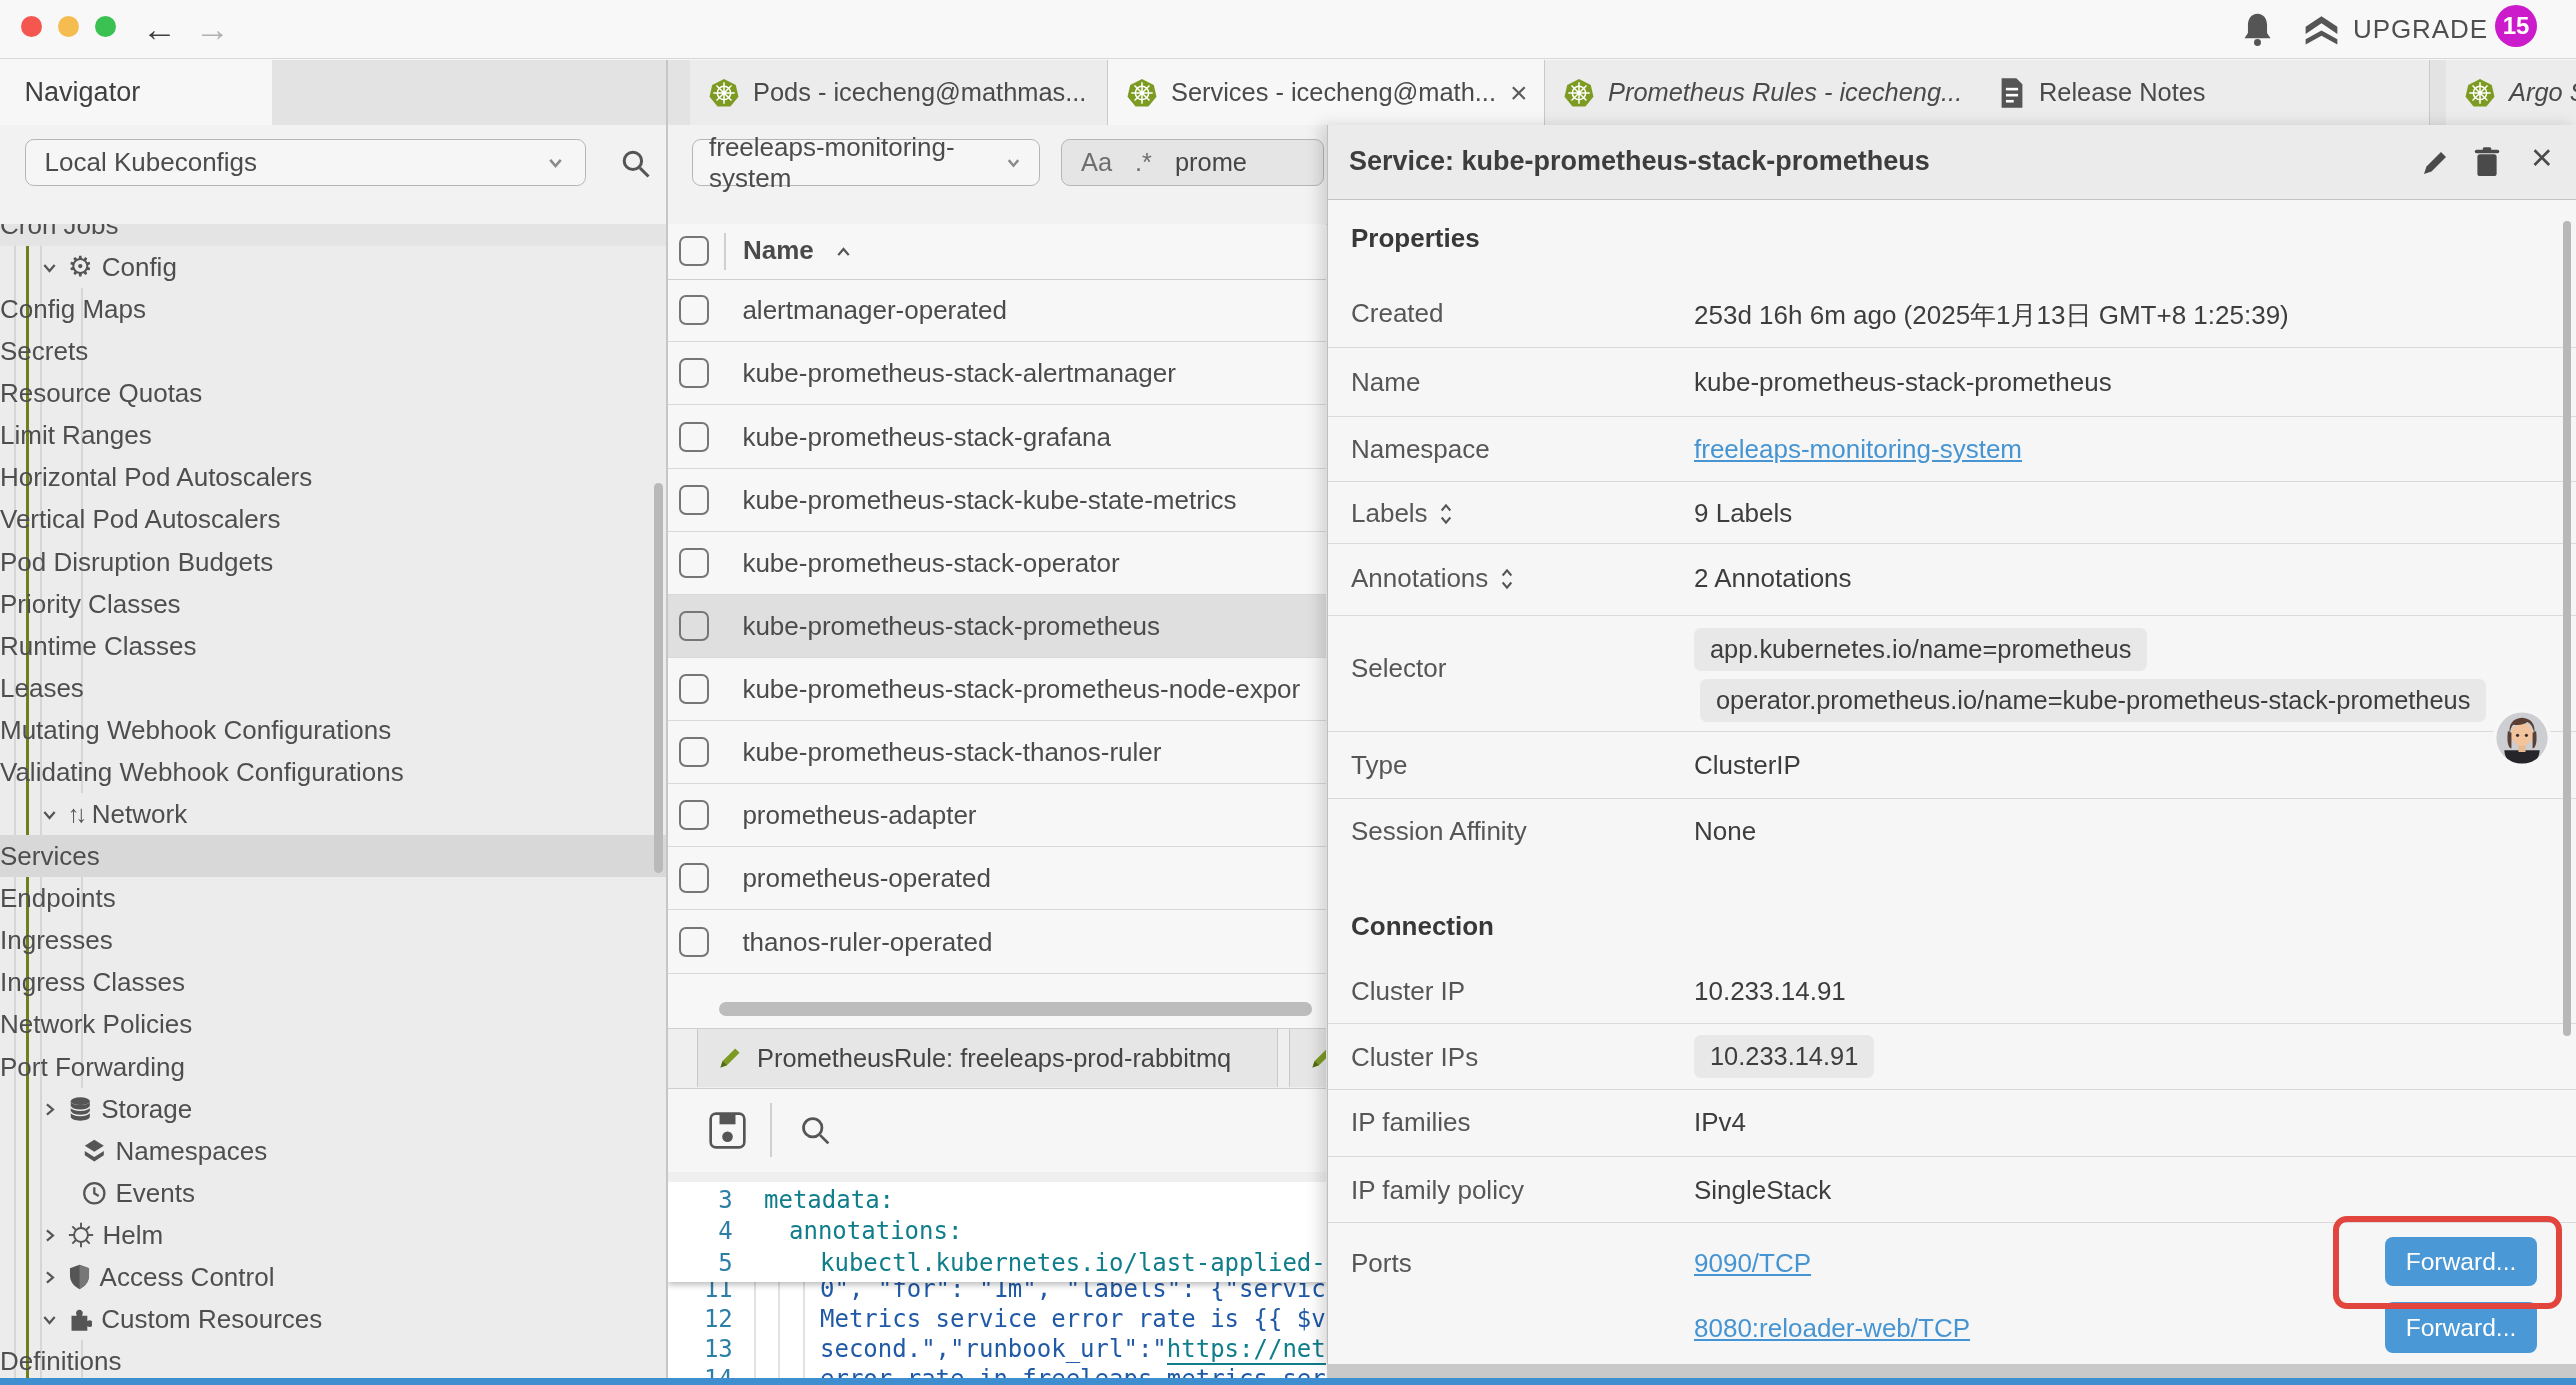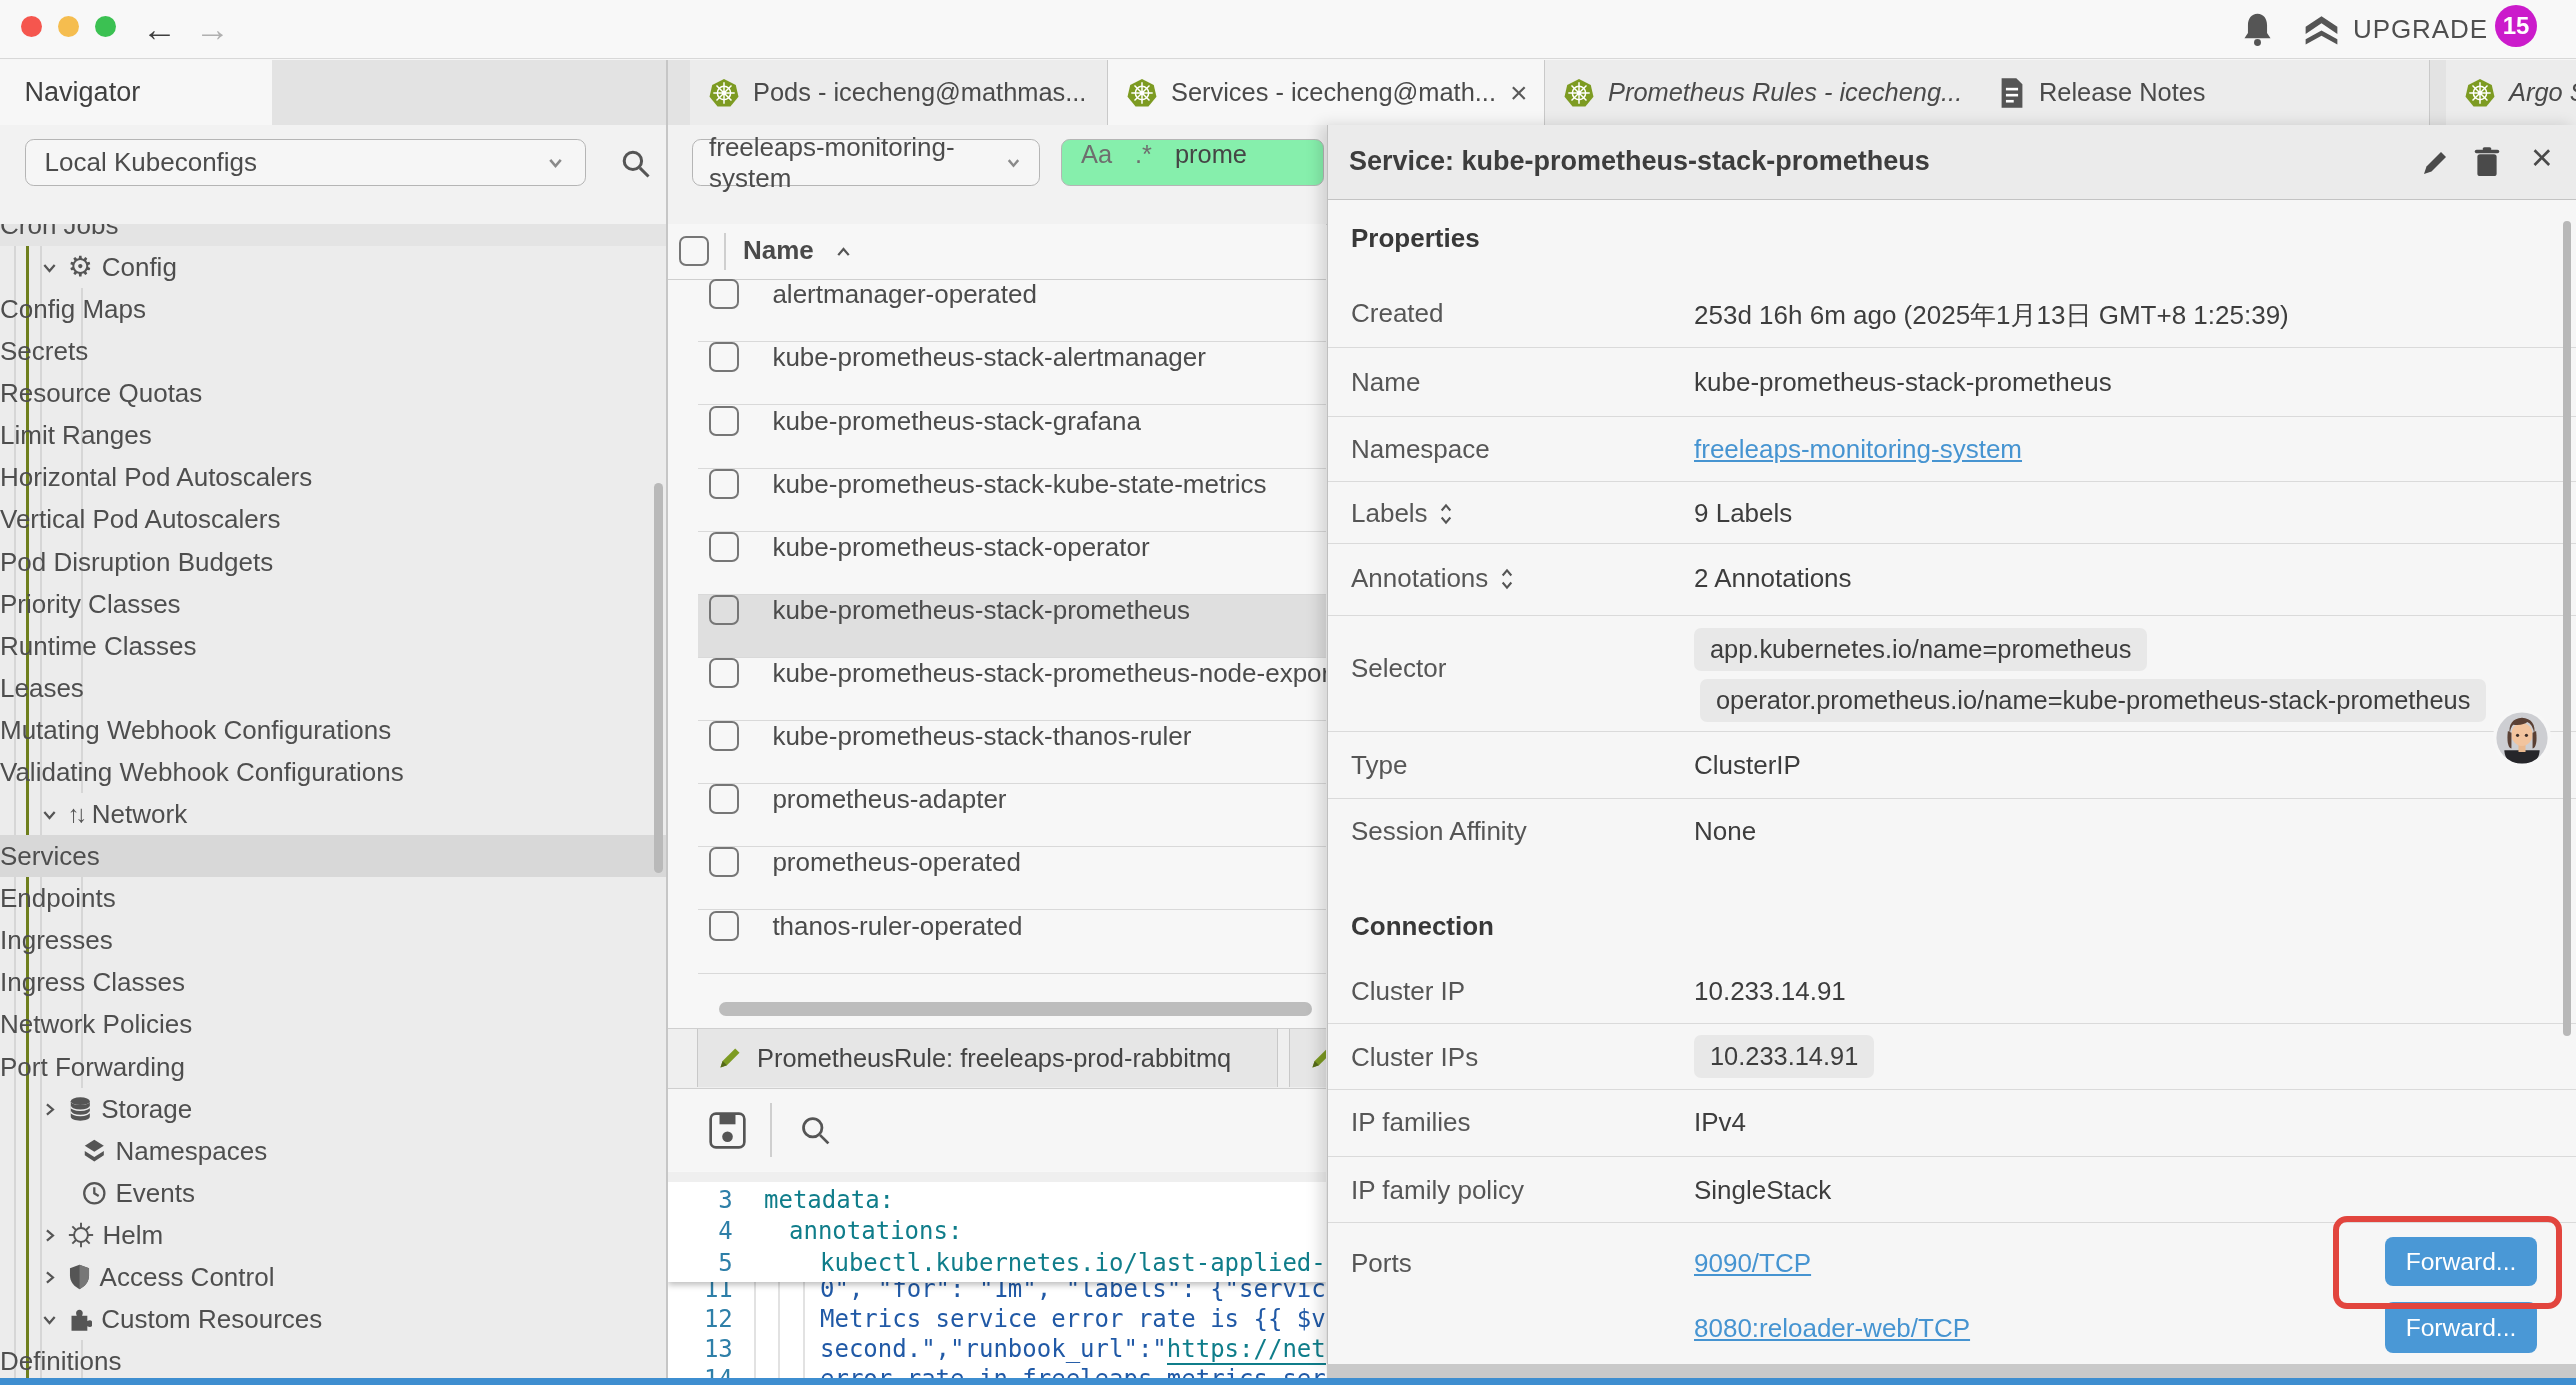--- a/index.html
+++ b/index.html
@@ -40,26 +40,26 @@
   .ti.icononly{padding-left:82px;gap:8.8px;}
   .ti.selected{background:#d8d8d8;}
   .ti.hint{background:#e4e4e4;}
   .guide{position:absolute;width:1.8px;background:#d6d6d6;}
   .guide.olive{width:2.6px;background:#6f7f1d;}
   .scrollthumb{position:absolute;background:#b9b9b9;border-radius:5.3px;}
 
   
   .middle{left:668px;top:125px;width:658px;height:1254px;overflow:hidden;background:#f7f7f7;}
   .mid-toolbar{left:0;top:0;width:658px;height:99px;background:#f2f2f2;border-bottom:1.8px solid #d3d3d3;}
-  .srchbox{border:1.8px solid #b5b5b5;border-radius:8.8px;background:#86efac;box-sizing:border-box;
-           display:flex;align-items:flex-start;gap:23px;font-size:25.4px;}
+  .srchbox{border:1.8px solid #b5b5b5;border-radius:8.8px;background:#e5e5e5;box-sizing:border-box;
+           display:flex;align-items:center;gap:23px;font-size:25.4px;}
   .thead{left:0;top:99px;width:658px;height:55px;border-bottom:1.8px solid #cfcfcf;background:#f7f7f7;}
   .cb{width:30px;height:30px;border:2.6px solid #767676;border-radius:7px;box-sizing:border-box;background:transparent;}
   .trow{position:absolute;left:0;width:658px;height:63px;border-bottom:1.8px solid #d9d9d9;
-        display:flex;align-items:flex-start;font-size:26px;color:#4b4b4b;box-sizing:border-box;white-space:nowrap;margin-left:30px;}
+        display:flex;align-items:center;font-size:26px;color:#4b4b4b;box-sizing:border-box;white-space:nowrap;}
   .trow .cb{margin-left:11.4px;margin-right:33px;flex:0 0 auto;}
   .trow.selected{background:#dfdfdf;}
   .hthumb{position:absolute;background:#bdbdbd;border-radius:7px;}
 
   
   .prbar{left:0;top:903px;width:658px;height:61px;background:#efefef;border-top:1.8px solid #cfcfcf;border-bottom:1.8px solid #cfcfcf;box-sizing:border-box;}
   .prtab{position:absolute;top:0;height:58px;background:#e6e6e6;border-left:1.8px solid #c8c8c8;border-right:1.8px solid #c8c8c8;
          display:flex;align-items:center;gap:14px;padding:0 19px;font-size:25.4px;color:#444;box-sizing:border-box;white-space:nowrap;}
   .edtoolbar{left:0;top:964px;width:658px;height:82px;background:#f6f6f6;}
   .edstrip{left:0;top:1047px;width:658px;height:10.5px;background:#efefef;border-bottom:1.8px solid #dcdcdc;box-sizing:border-box;}

